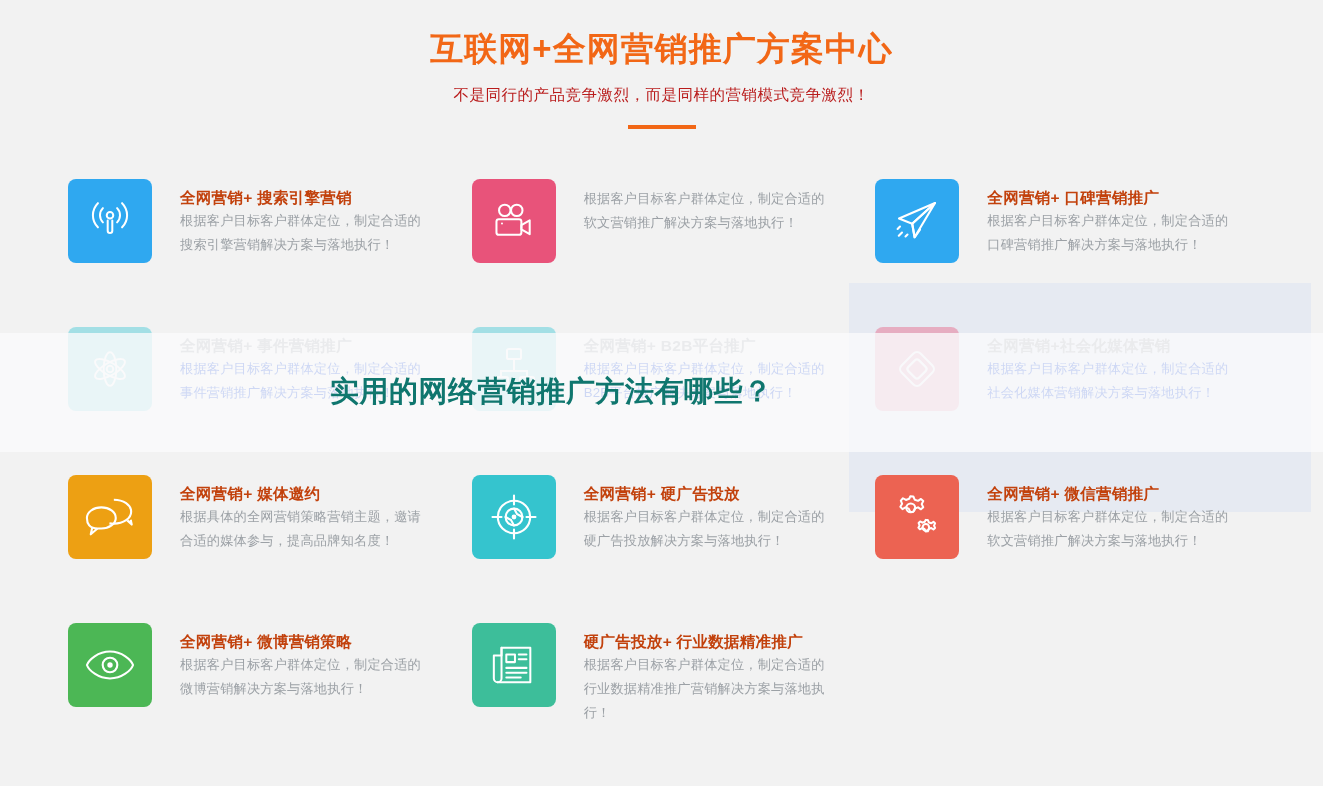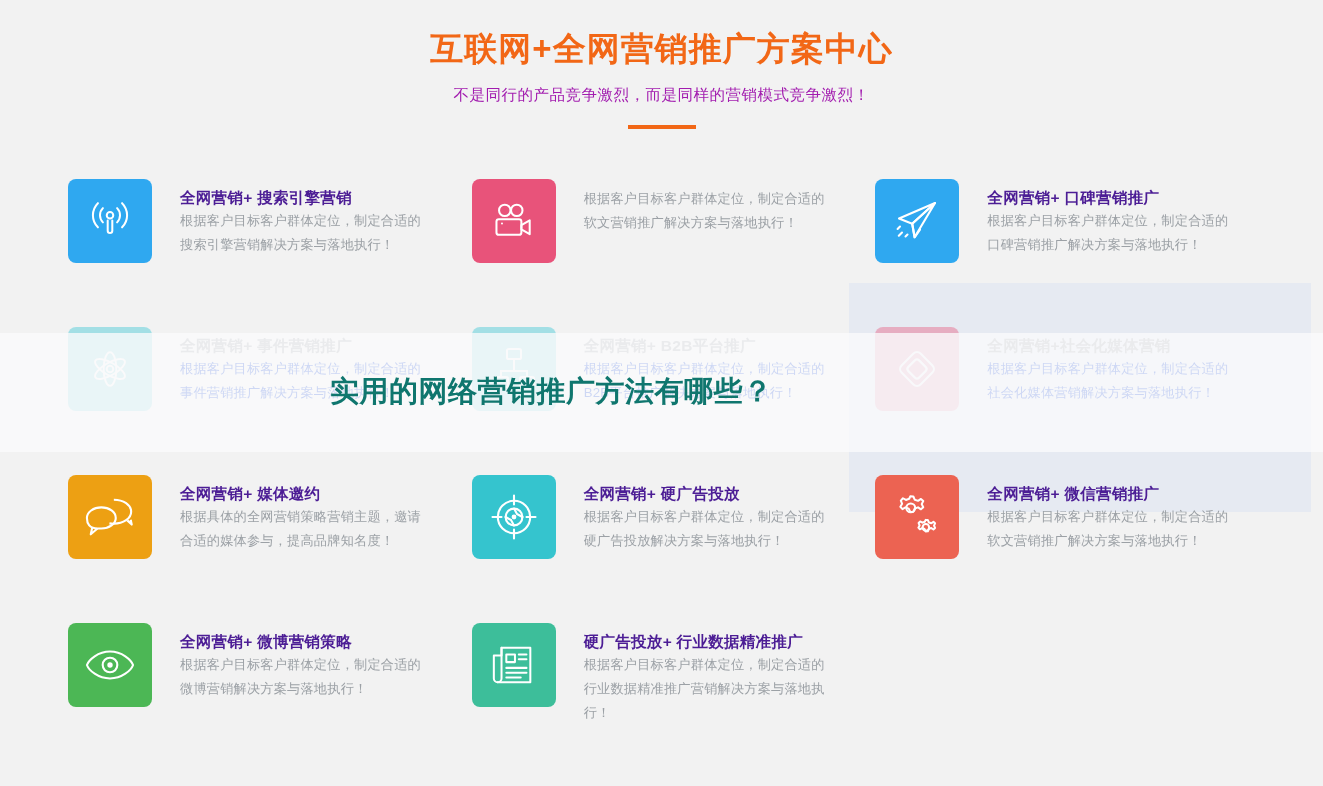--- a/index.html
+++ b/index.html
@@ -11,21 +11,21 @@
   }
   .page { position: relative; width: 1323px; height: 746px; background: #f2f2f2; }
 
   
   .header { padding-top: 26px; text-align: center; }
   .title {
     font-size: 33px; font-weight: bold; color: #f26716;
     letter-spacing: 1px; line-height: 46px;
   }
   .subtitle {
-    margin-top: 11px; font-size: 15.5px; color: #a21caf;
+    margin-top: 11px; font-size: 15.5px; color: #b91c1c;
     letter-spacing: .5px; line-height: 24px;
   }
   .accent-bar {
     width: 68px; height: 4px; background: #f26716;
     margin: 18px auto 0;
   }
 
   
   .grid {
     position: relative;
@@ -44,21 +44,21 @@
   }
   .tile {
     flex: 0 0 auto;
     width: 84px; height: 84px;
     border-radius: 8px;
     display: flex; align-items: center; justify-content: center;
   }
   .tile svg { display: block; }
   .card-body { padding-left: 28px; padding-top: 8px; }
   .card-title {
-    font-size: 15.5px; font-weight: bold; color: #4c1d95;
+    font-size: 15.5px; font-weight: bold; color: #c2410c;
     line-height: 22px; letter-spacing: .3px;
     white-space: nowrap;
   }
   .card-desc {
     font-size: 13.2px; color: #9ca1a6;
     line-height: 24px; letter-spacing: .2px;
     max-width: 248px;
   }
 
   

